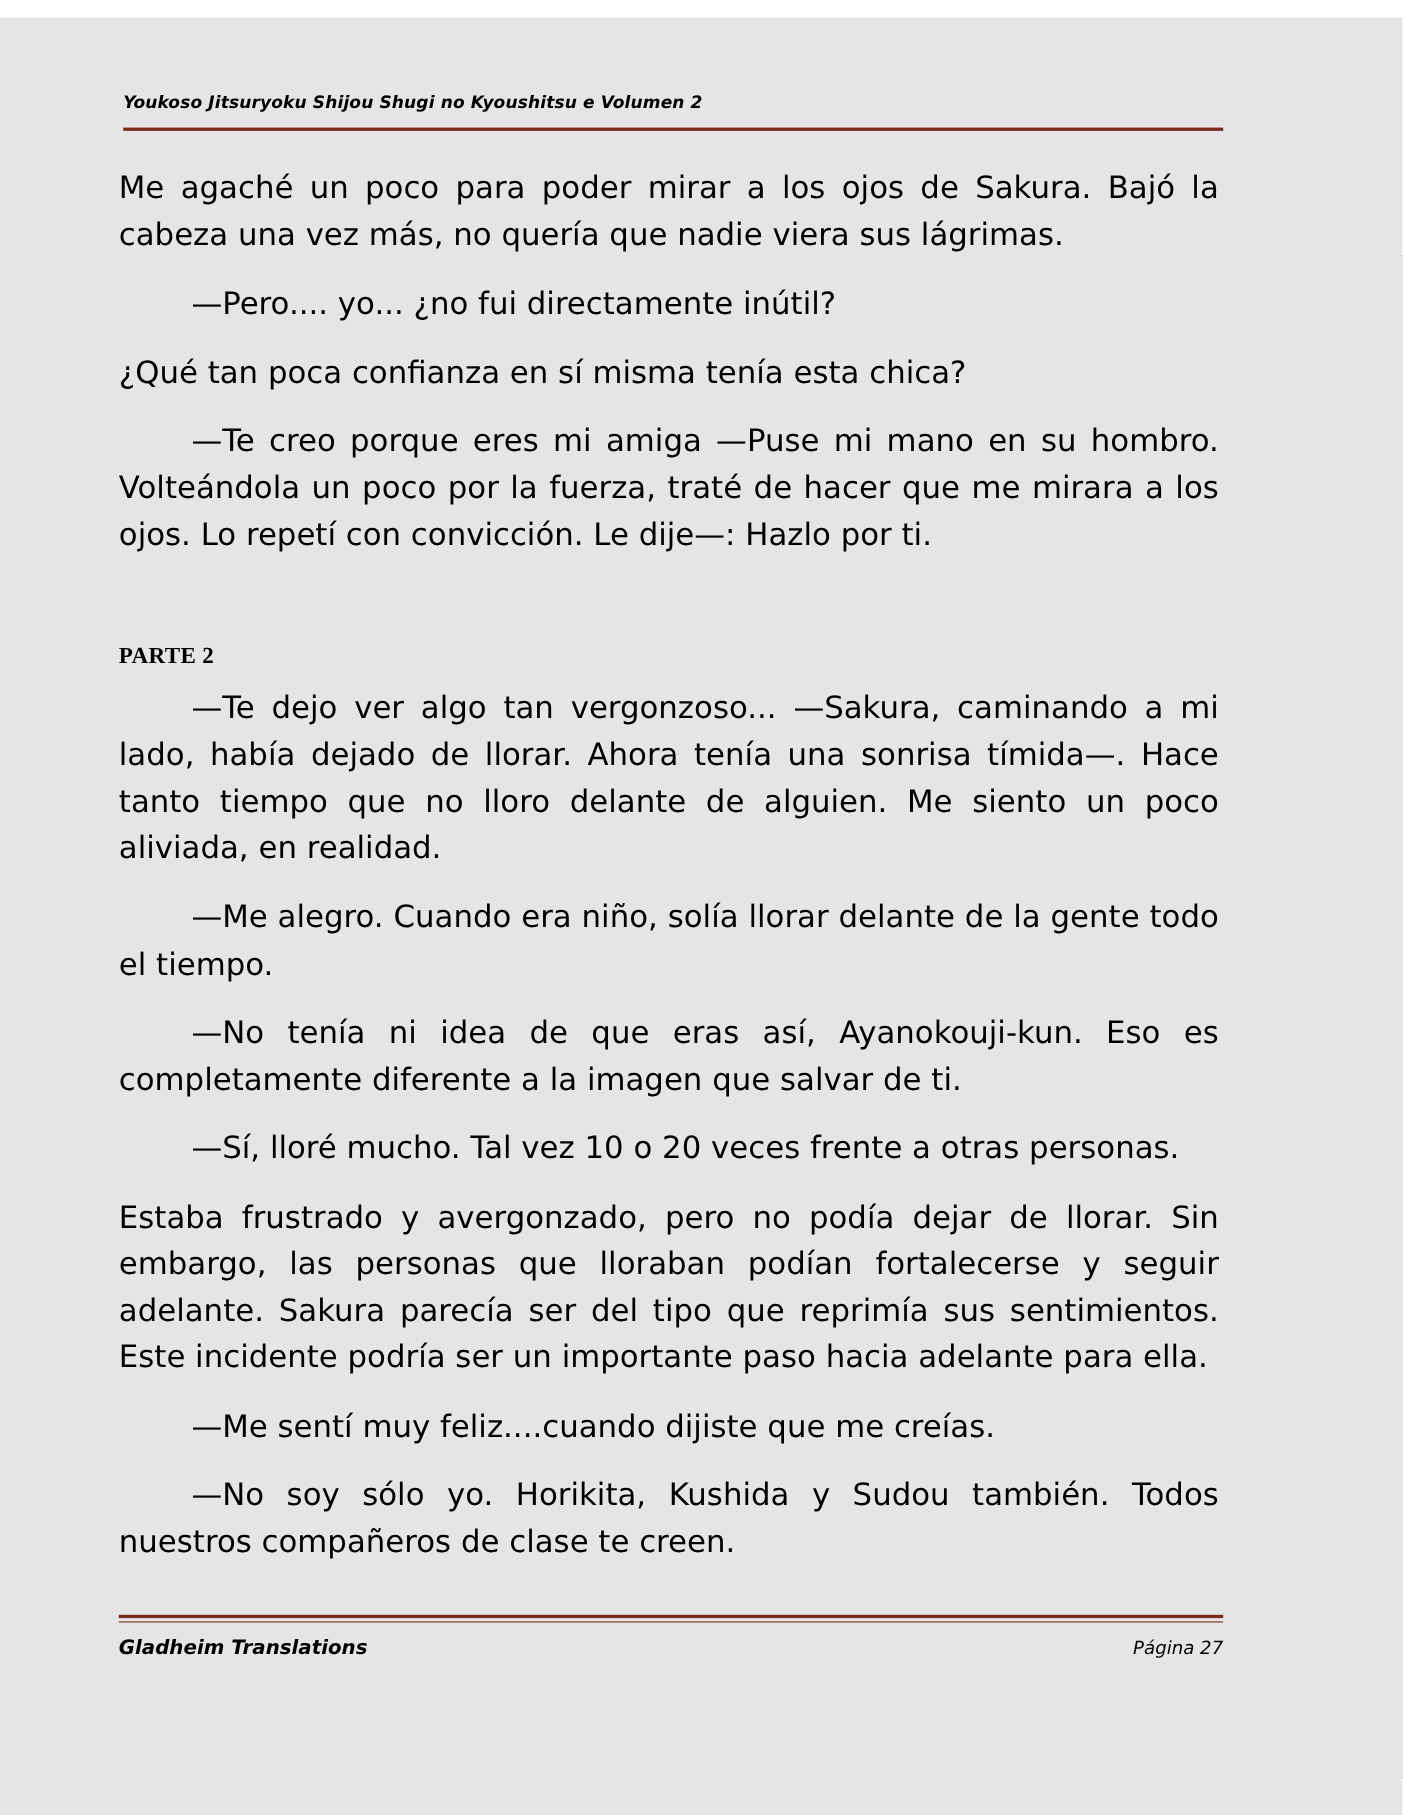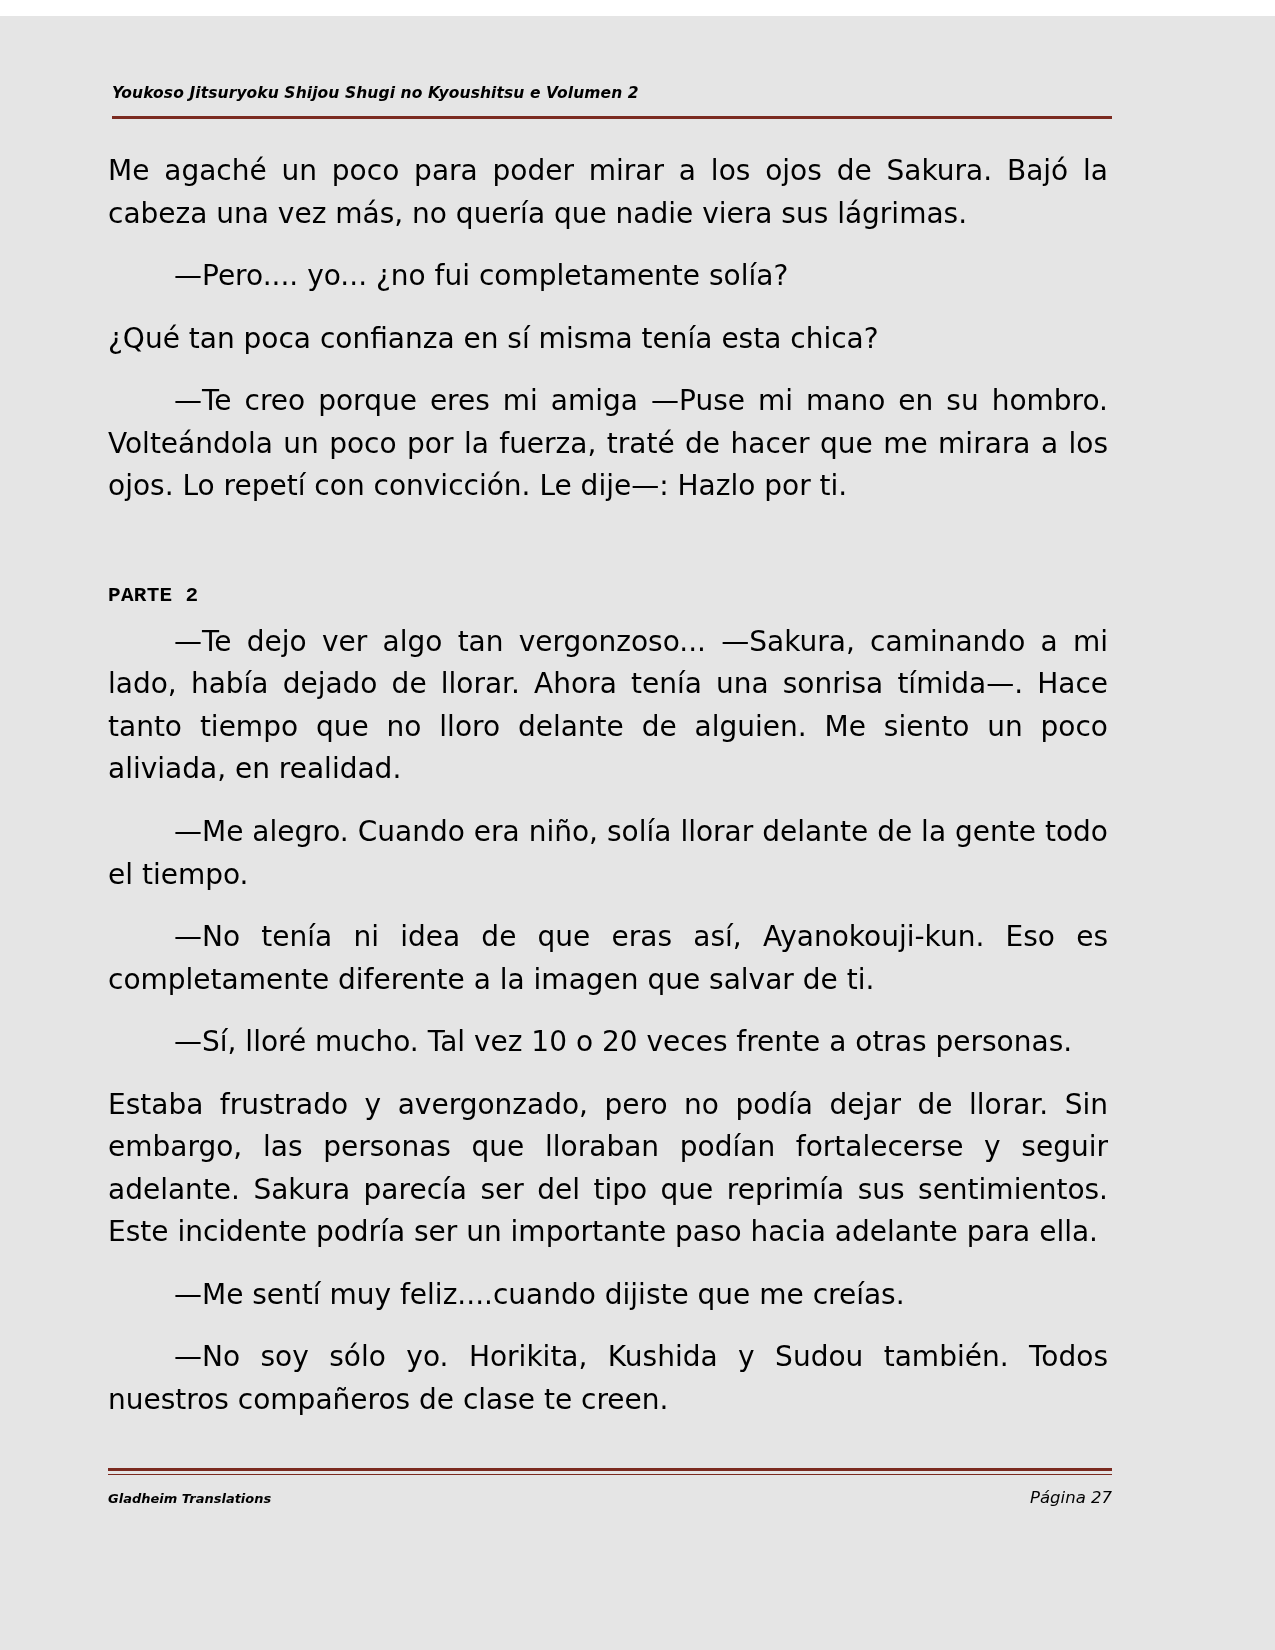--- a/index.html
+++ b/index.html
@@ -51,21 +51,21 @@
     line-height: 1.52;
     text-align: justify;
     text-justify: inter-word;
     hyphens: none;
   }
   p.indent {
     text-indent: 66px;
   }
   .section-title {
     margin: 0 0 14px 0;
-    font-family: Liberation Mono, monospace;
+    font-family: Liberation Serif, serif;
     font-weight: bold;
     font-size: 21px;
     letter-spacing: 0.3px;
   }
   .spacer-lg { height: 56px; }
   .footer-rule-top {
     position: absolute;
     left: 108px;
     top: 1452px;
     width: 1004px;
@@ -86,21 +86,21 @@
     top: 1472px;
     width: 1004px;
     display: flex;
     justify-content: space-between;
     align-items: baseline;
   }
   .footer-left {
     font-family: "DejaVu Sans", sans-serif;
     font-weight: bold;
     font-style: italic;
-    font-size: 13px;
+    font-size: 18px;
   }
   .footer-right {
     font-family: "DejaVu Sans", sans-serif;
     font-weight: normal;
     font-style: italic;
     font-size: 16.5px;
   }
 </style>
 </head>
 <body>
@@ -108,21 +108,21 @@
 <div class="page">
 
   <div class="header">
     <div class="header-title">Youkoso Jitsuryoku Shijou Shugi no Kyoushitsu e Volumen 2</div>
   </div>
   <div class="header-rule"></div>
 
   <div class="content">
 
     <p class="indent-none">Me agaché un poco para poder mirar a los ojos de Sakura. Bajó la cabeza una vez más, no quería que nadie viera sus lágrimas.</p>
-    <p class="indent">—Pero.... yo... ¿no fui completamente solía?</p>
+    <p class="indent">—Pero.... yo... ¿no fui directamente inútil?</p>
     <p>¿Qué tan poca confianza en sí misma tenía esta chica?</p>
     <p class="indent">—Te creo porque eres mi amiga —Puse mi mano en su hombro. Volteándola un poco por la fuerza, traté de hacer que me mirara a los ojos. Lo repetí con convicción. Le dije—: Hazlo por ti.</p>
 
     <div class="spacer-lg"></div>
 
     <div class="section-title">PARTE 2</div>
 
     <p class="indent">—Te dejo ver algo tan vergonzoso... —Sakura, caminando a mi lado, había dejado de llorar. Ahora tenía una sonrisa tímida—. Hace tanto tiempo que no lloro delante de alguien. Me siento un poco aliviada, en realidad.</p>
     <p class="indent">—Me alegro. Cuando era niño, solía llorar delante de la gente todo el tiempo.</p>
     <p class="indent">—No tenía ni idea de que eras así, Ayanokouji-kun. Eso es completamente diferente a la imagen que salvar de ti.</p>

